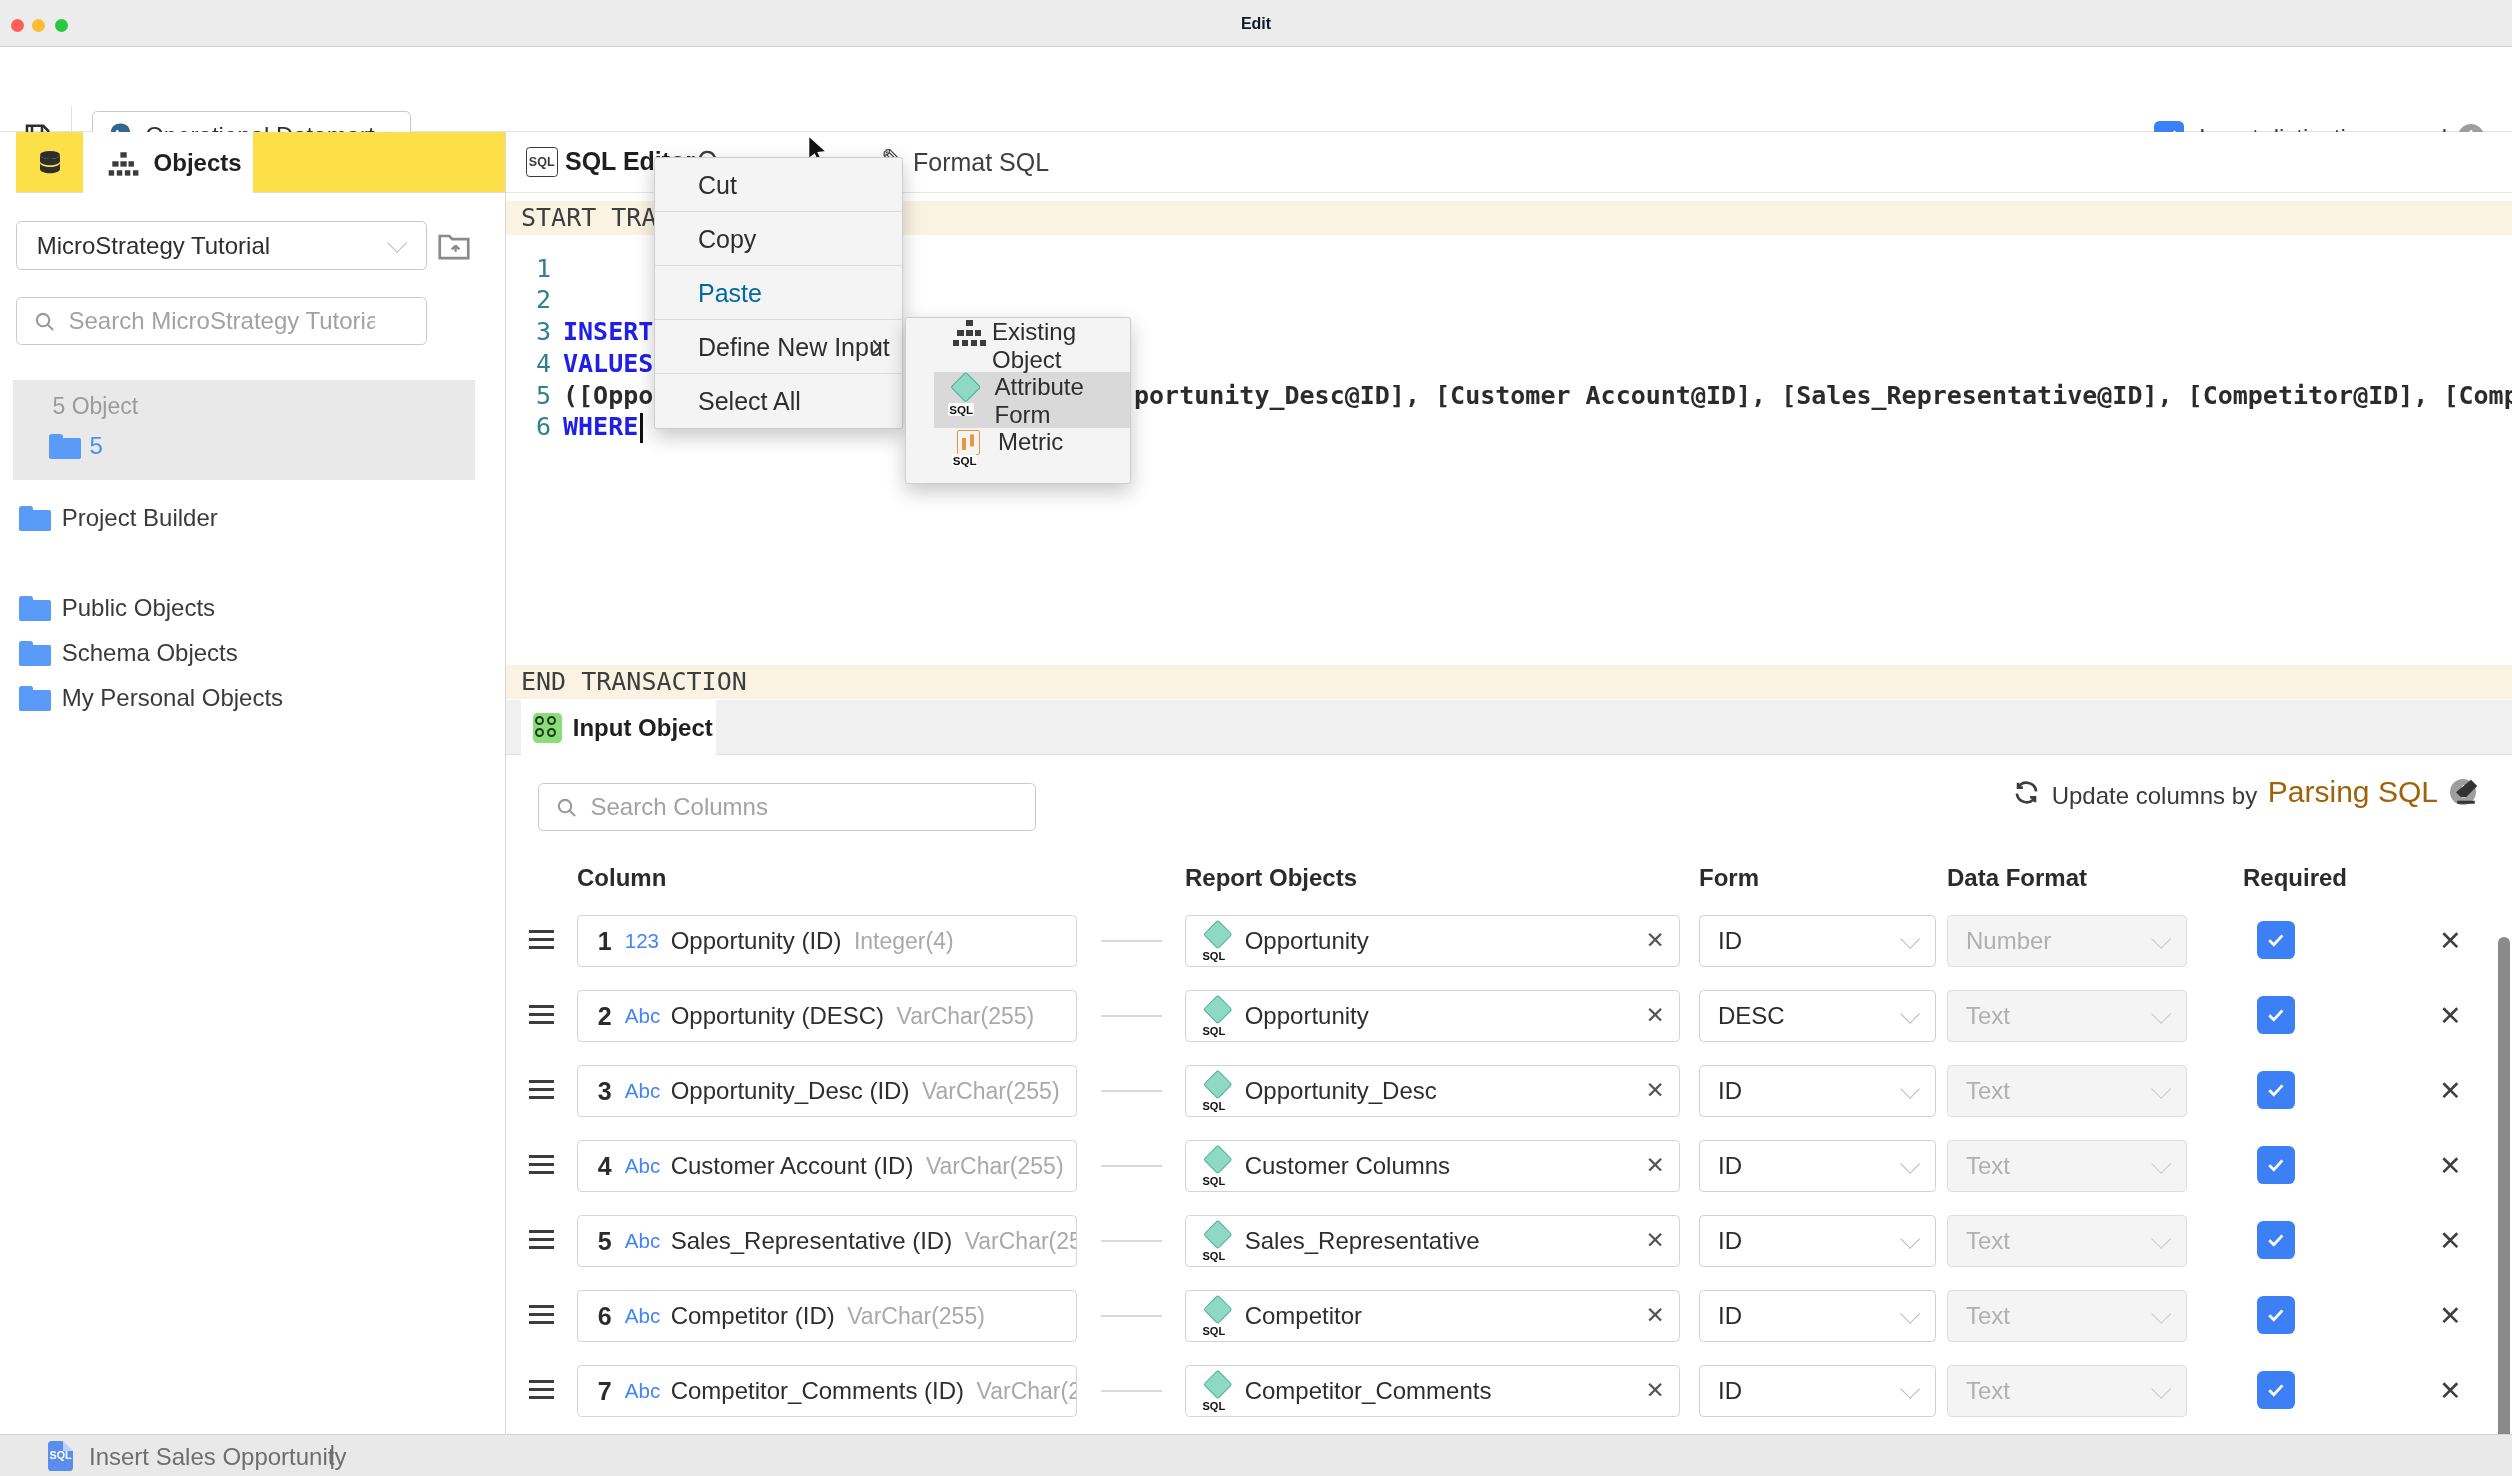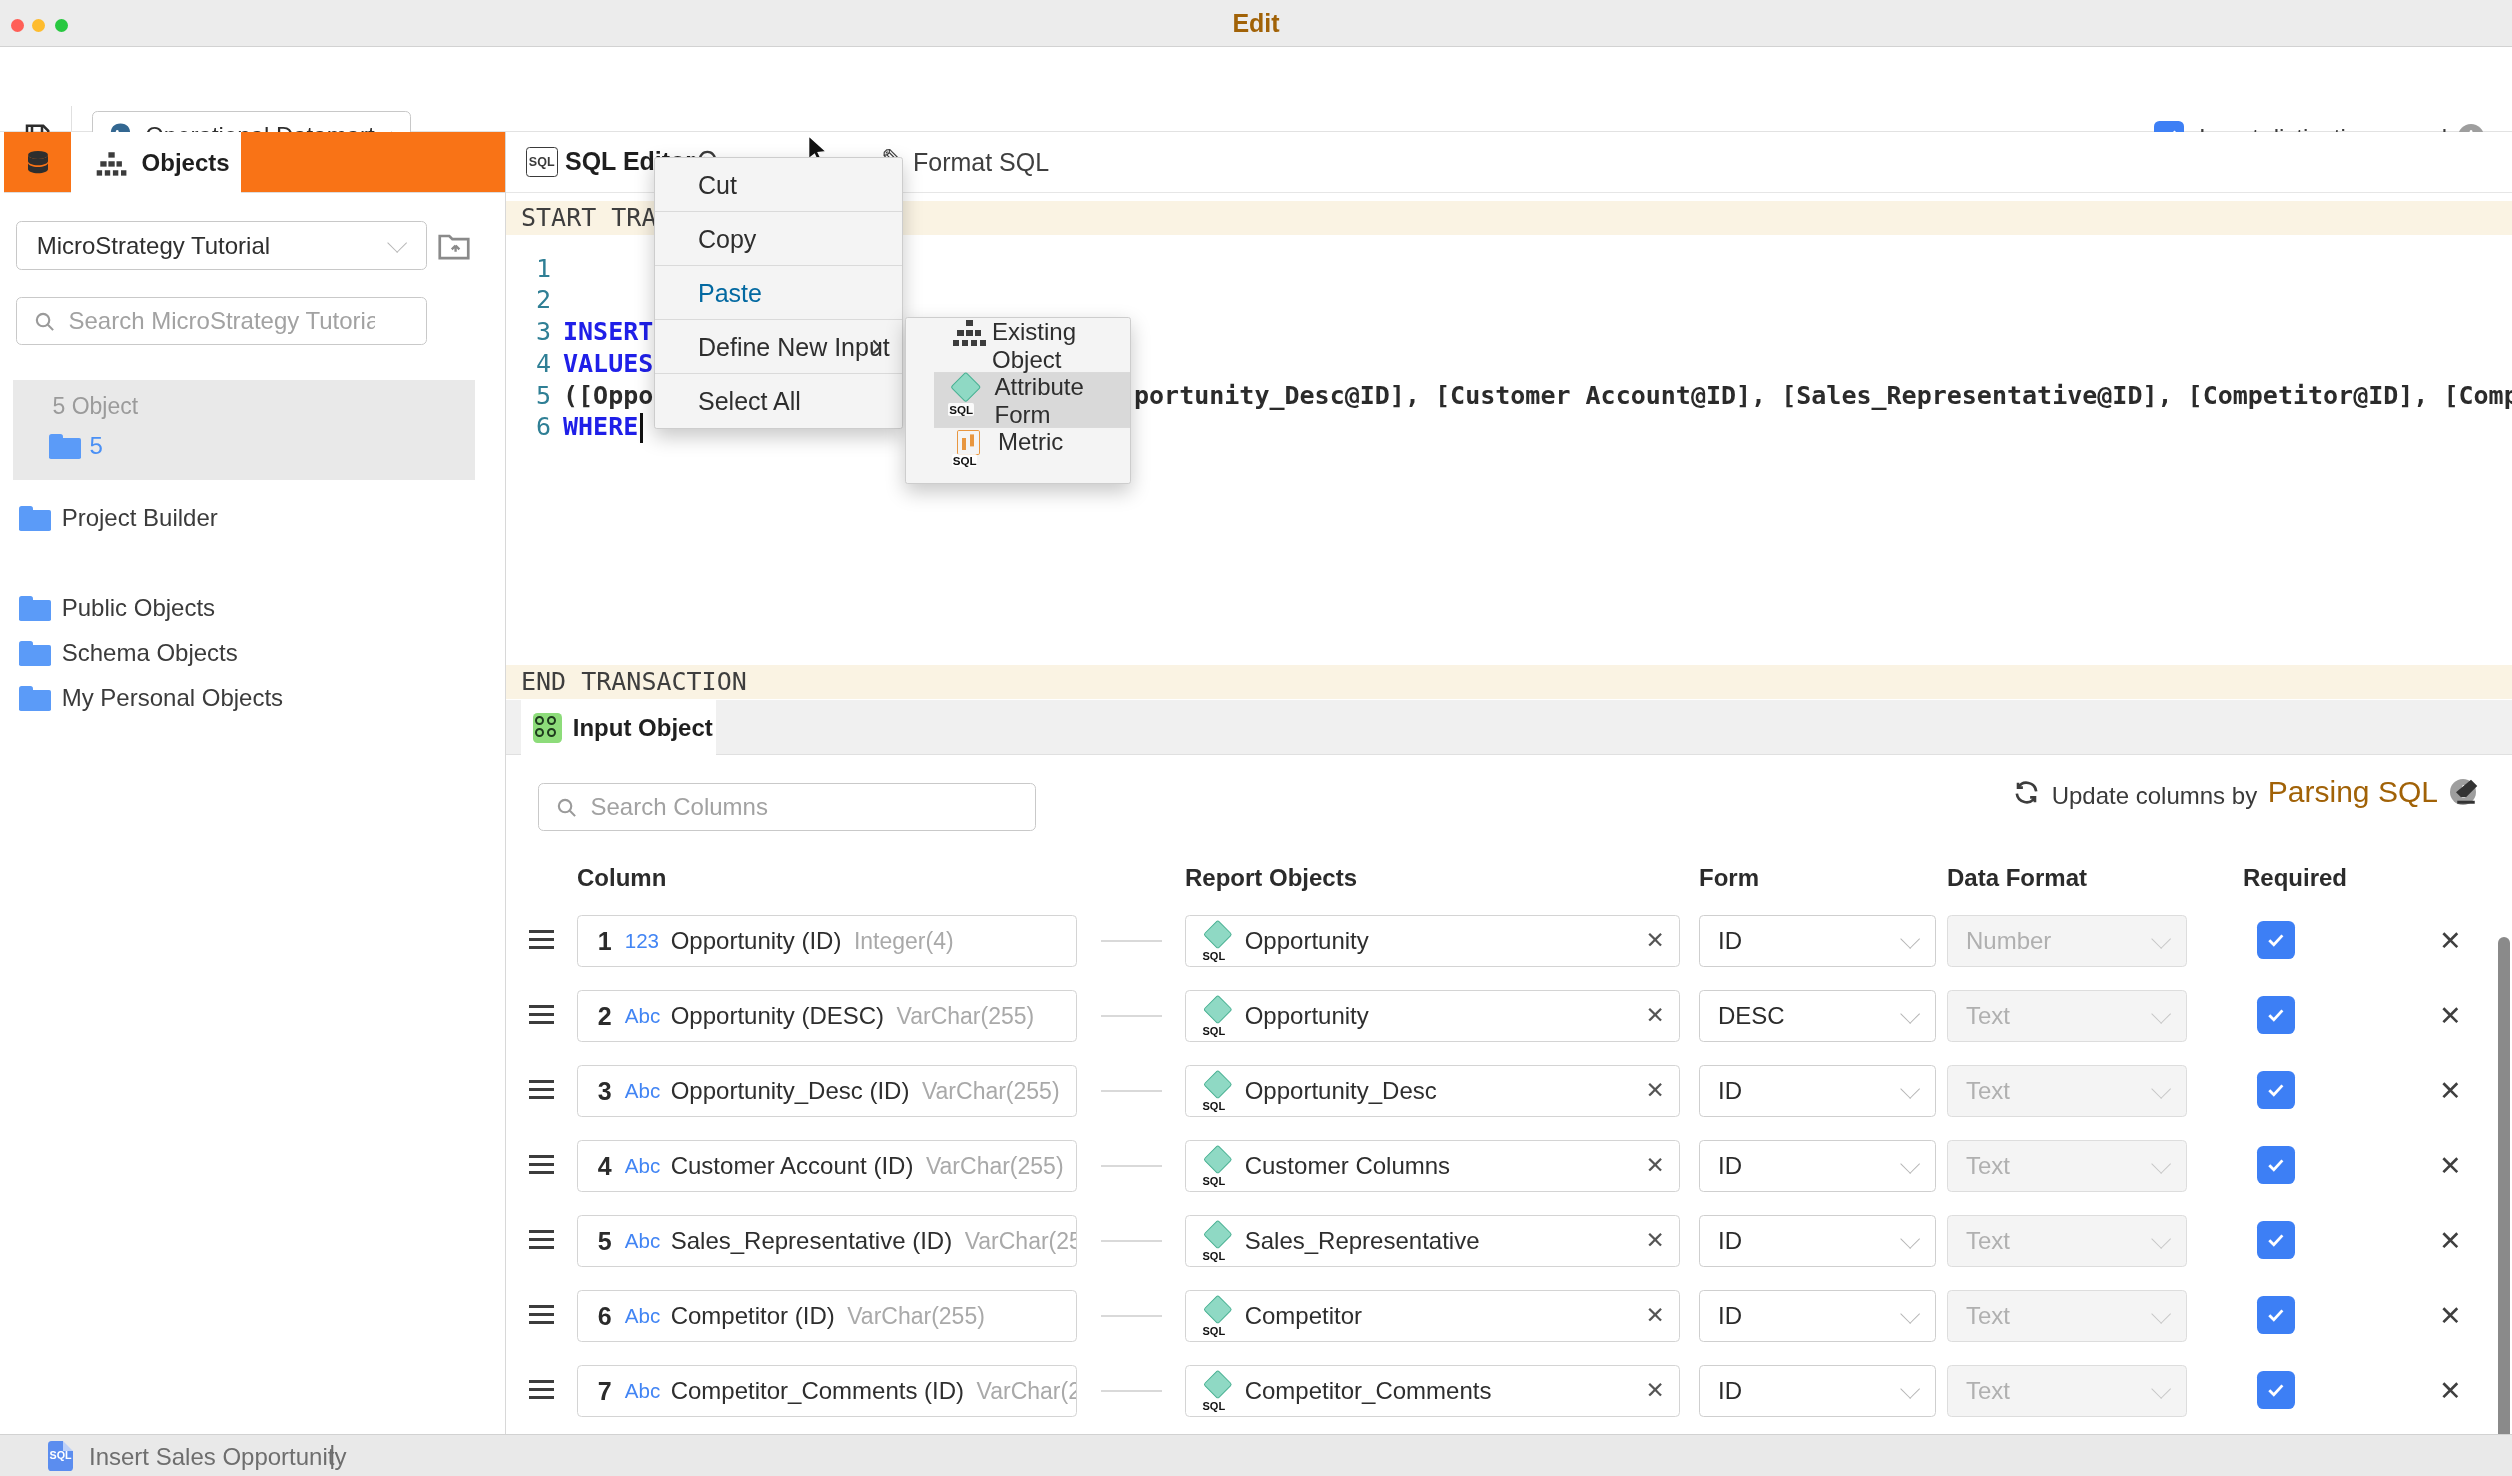--- a/index.html
+++ b/index.html
@@ -6,21 +6,21 @@
   html,body { width:2512px; height:1476px; overflow:hidden; background:#fff;
               font-family:"Liberation Sans", sans-serif; }
 
   
   .titlebar { position:absolute; left:0; top:0; width:2512px; height:47px;
     background:#ececec; border-bottom:0.9px solid #d2d2d2; }
   .tl { position:absolute; top:19px; width:13.4px; height:13.4px; border-radius:50%; }
   .tl.red { left:10.7px; background:#ff5f57; } .tl.yel { left:32px; background:#febc2e; }
   .tl.grn { left:55px; background:#28c840; }
   .wtitle { position:absolute; left:0; top:0; width:100%; height:37px; line-height:47px;
-    text-align:center; font-weight:bold; font-size:25px; color:#a16207; }
+    text-align:center; font-weight:bold; font-size:16px; color:#0f172a; }
 
   
   .toolbar { position:absolute; left:0; top:47px; width:2512px; height:85px;
     background:#fff; border-bottom:0.9px solid #e2e2e2; }
   .saveicon { position:absolute; left:21.5px; top:75px; width:30px; height:30px; color:#2d2d2d; }
   .tb-div { position:absolute; left:71px; top:59px; width:0.9px; height:55px; background:#e0e0e0; }
   .ds-dd { position:absolute; left:92px; top:64px; width:319px; height:49px;
     border:0.9px solid #c8c8c8; border-radius:5.4px; background:#fff; display:flex; align-items:center; }
   .ds-dd .elph { width:29px; height:29px; margin-left:12.5px; flex:0 0 auto; }
   .ds-dd .lbl { margin-left:10.7px; font-size:24px; color:#2f2f2f; }
@@ -33,21 +33,21 @@
   .tb-cb { position:absolute; left:2154px; top:74px; }
   .tb-cb-lbl { position:absolute; left:2199px; top:77px; font-size:24px; color:#3c3c3c; }
   .info { width:26px; height:26px; border-radius:50%; background:#9e9e9e; color:#fff;
     font-size:18px; font-weight:bold; text-align:center; line-height:26px;
     font-family:"Liberation Serif", serif; }
   .tb-info { position:absolute; left:2458px; top:77px; }
 
   
   .sidebar { position:absolute; left:0; top:132px; width:505px; height:1302px; background:#fff; }
   .side-div { position:absolute; left:505px; top:132px; width:0.9px; height:1302px; background:#d8d8d8; }
-  .s-tabs { position:absolute; left:4px; top:0; width:505px; height:61px; background:#f97316;
+  .s-tabs { position:absolute; left:16px; top:0; width:505px; height:61px; background:#fde047;
     border-bottom:0.9px solid #ddd; }
   .s-tab-db { position:absolute; left:0; top:0; width:67px; height:61px; display:flex;
     align-items:center; justify-content:center; color:#2e2e2e; }
   .s-tab-obj { position:absolute; left:67px; top:0; width:170px; height:62px; background:#fff;
     display:flex; align-items:center; color:#1f1f1f; }
   .s-tab-obj .lbl { font-weight:bold; font-size:24px; margin-left:11.6px; }
   .proj-dd { position:absolute; left:16px; top:89px; width:411px; height:49px;
     border:0.9px solid #c8c8c8; border-radius:5.4px; display:flex; align-items:center; }
   .proj-dd .lbl { margin-left:19.7px; font-size:24px; color:#2f2f2f; }
   .proj-dd .chev { position:absolute; right:21.5px; top:14.3px; border-color:#b5b5b5; border-width:1.8px; }

